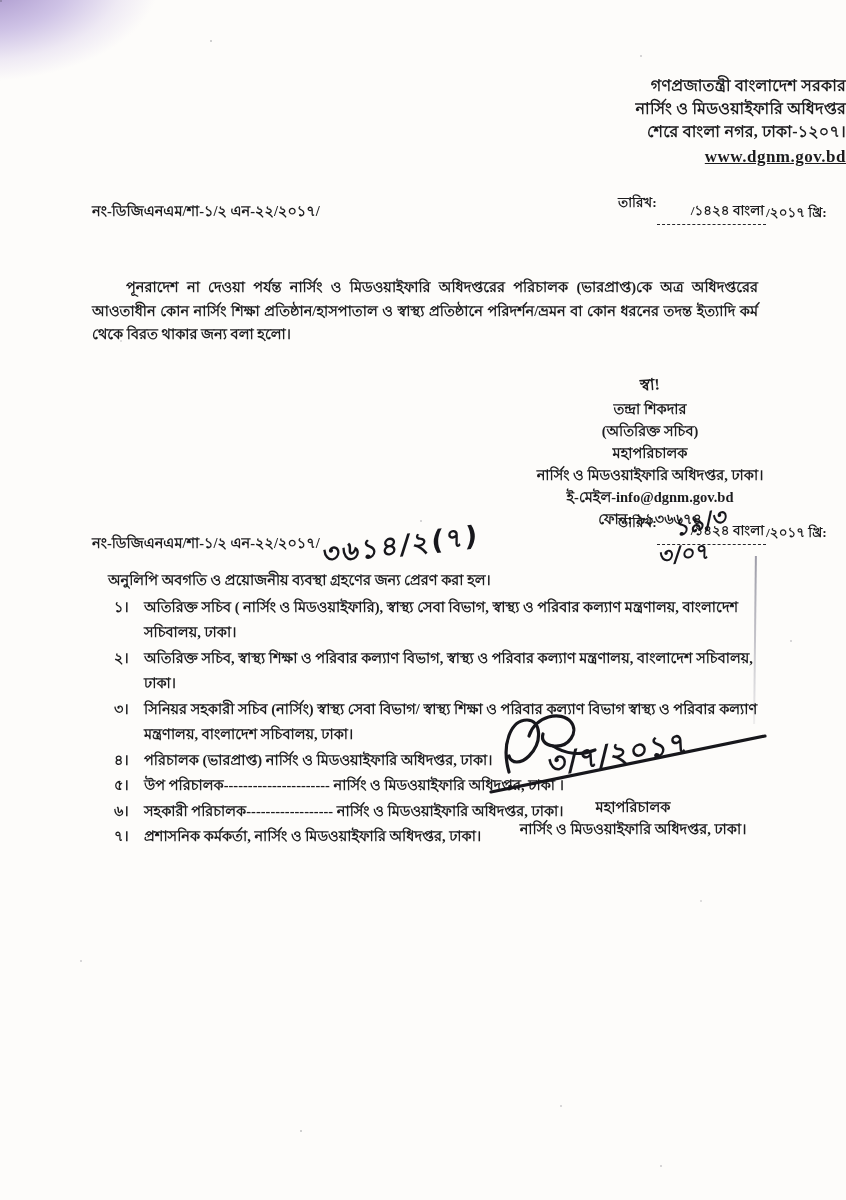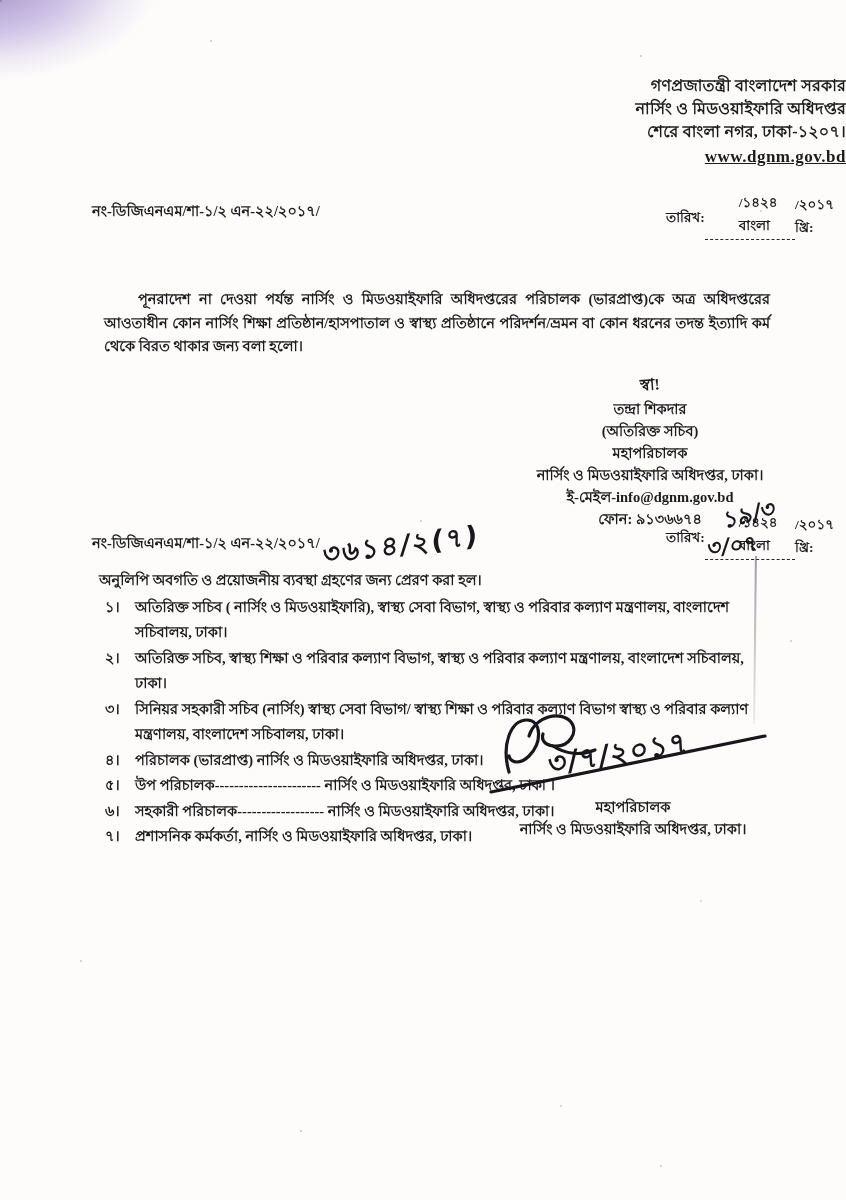--- a/index.html
+++ b/index.html
@@ -36,47 +36,47 @@
   .letterhead{position:absolute;left:0;top:74px;width:100%;text-align:right;
     font-size:16px;font-weight:700;line-height:23px;letter-spacing:.2px;}
   .letterhead .website{font-family:"Liberation Serif",serif;font-size:17px;
     font-weight:700;text-decoration:underline;margin-top:2px;letter-spacing:.5px;}
   
   .ref-top{position:absolute;left:92px;top:200px;font-size:14.5px;font-weight:600;}
   .date-block{position:absolute;font-size:13.5px;font-weight:600;}
   .date-block.top{left:618px;top:192px;}
   .date-block.bottom{left:618px;top:512px;}
   .date-inner{display:flex;align-items:flex-end;}
-  .date-label{padding-bottom:10px;margin-left:48px;}
+  .date-label{padding-bottom:10px;}
   .date-stack{display:inline-flex;flex-direction:row;align-items:flex-end;}
   .d-top{border-bottom:1.6px dashed #26262a;padding:0 2px 1px 34px;}
   .d-bottom{padding:1px 6px 0 0;}
   
   .doc-title{position:absolute;left:0;top:234px;width:100%;text-align:center;
     font-size:18px;font-weight:700;text-decoration:underline;margin:0;
     text-underline-offset:3px;}
-  .body-par{position:absolute;left:92px;top:276px;width:666px;margin:12px;
+  .body-par{position:absolute;left:92px;top:276px;width:666px;margin:0;
     font-size:14.5px;font-weight:600;line-height:23.5px;text-align:justify;
     text-indent:34px;}
   
   .signatory{position:absolute;left:505px;top:374px;width:290px;
     text-align:center;font-size:14.5px;font-weight:600;line-height:22px;}
   .sig-mark{font-size:16px;font-weight:700;transform:rotate(-4deg);}
   .sig-name{margin-top:2px;}
   
   .hand{font-family:"DejaVu Sans",sans-serif;font-weight:600;color:#17171c;}
   .hw-memo{display:inline-block;font-size:27px;transform:rotate(-7deg) skewX(-8deg);
     margin-left:2px;vertical-align:-6px;letter-spacing:2px;}
   .hw-date-top{position:absolute;left:18px;top:-16px;font-size:23px;
     transform:rotate(-14deg) skewX(-10deg);}
   .hw-date-bottom{position:absolute;left:2px;top:16px;font-size:22px;
     transform:rotate(-6deg) skewX(-8deg);}
   .ref-bottom{position:absolute;left:92px;top:524px;font-size:14.5px;font-weight:600;}
   
-  .distribution{position:absolute;left:99px;top:568px;width:678px;
+  .distribution{position:absolute;left:108px;top:568px;width:678px;
     font-size:14.5px;font-weight:600;line-height:25.5px;}
   .dist-heading{margin-bottom:1px;}
   .dist-item{display:flex;}
   .dist-item .no{flex:0 0 30px;padding-left:6px;}
   .dist-item .txt{flex:1;}
   
   .bottom-sign{position:absolute;left:468px;top:708px;width:330px;text-align:center;
     font-size:14.5px;font-weight:600;line-height:22px;}
   .sig-canvas{position:relative;width:300px;height:88px;margin:0 auto;}
   .sig-canvas svg{position:absolute;left:0;top:0;}

